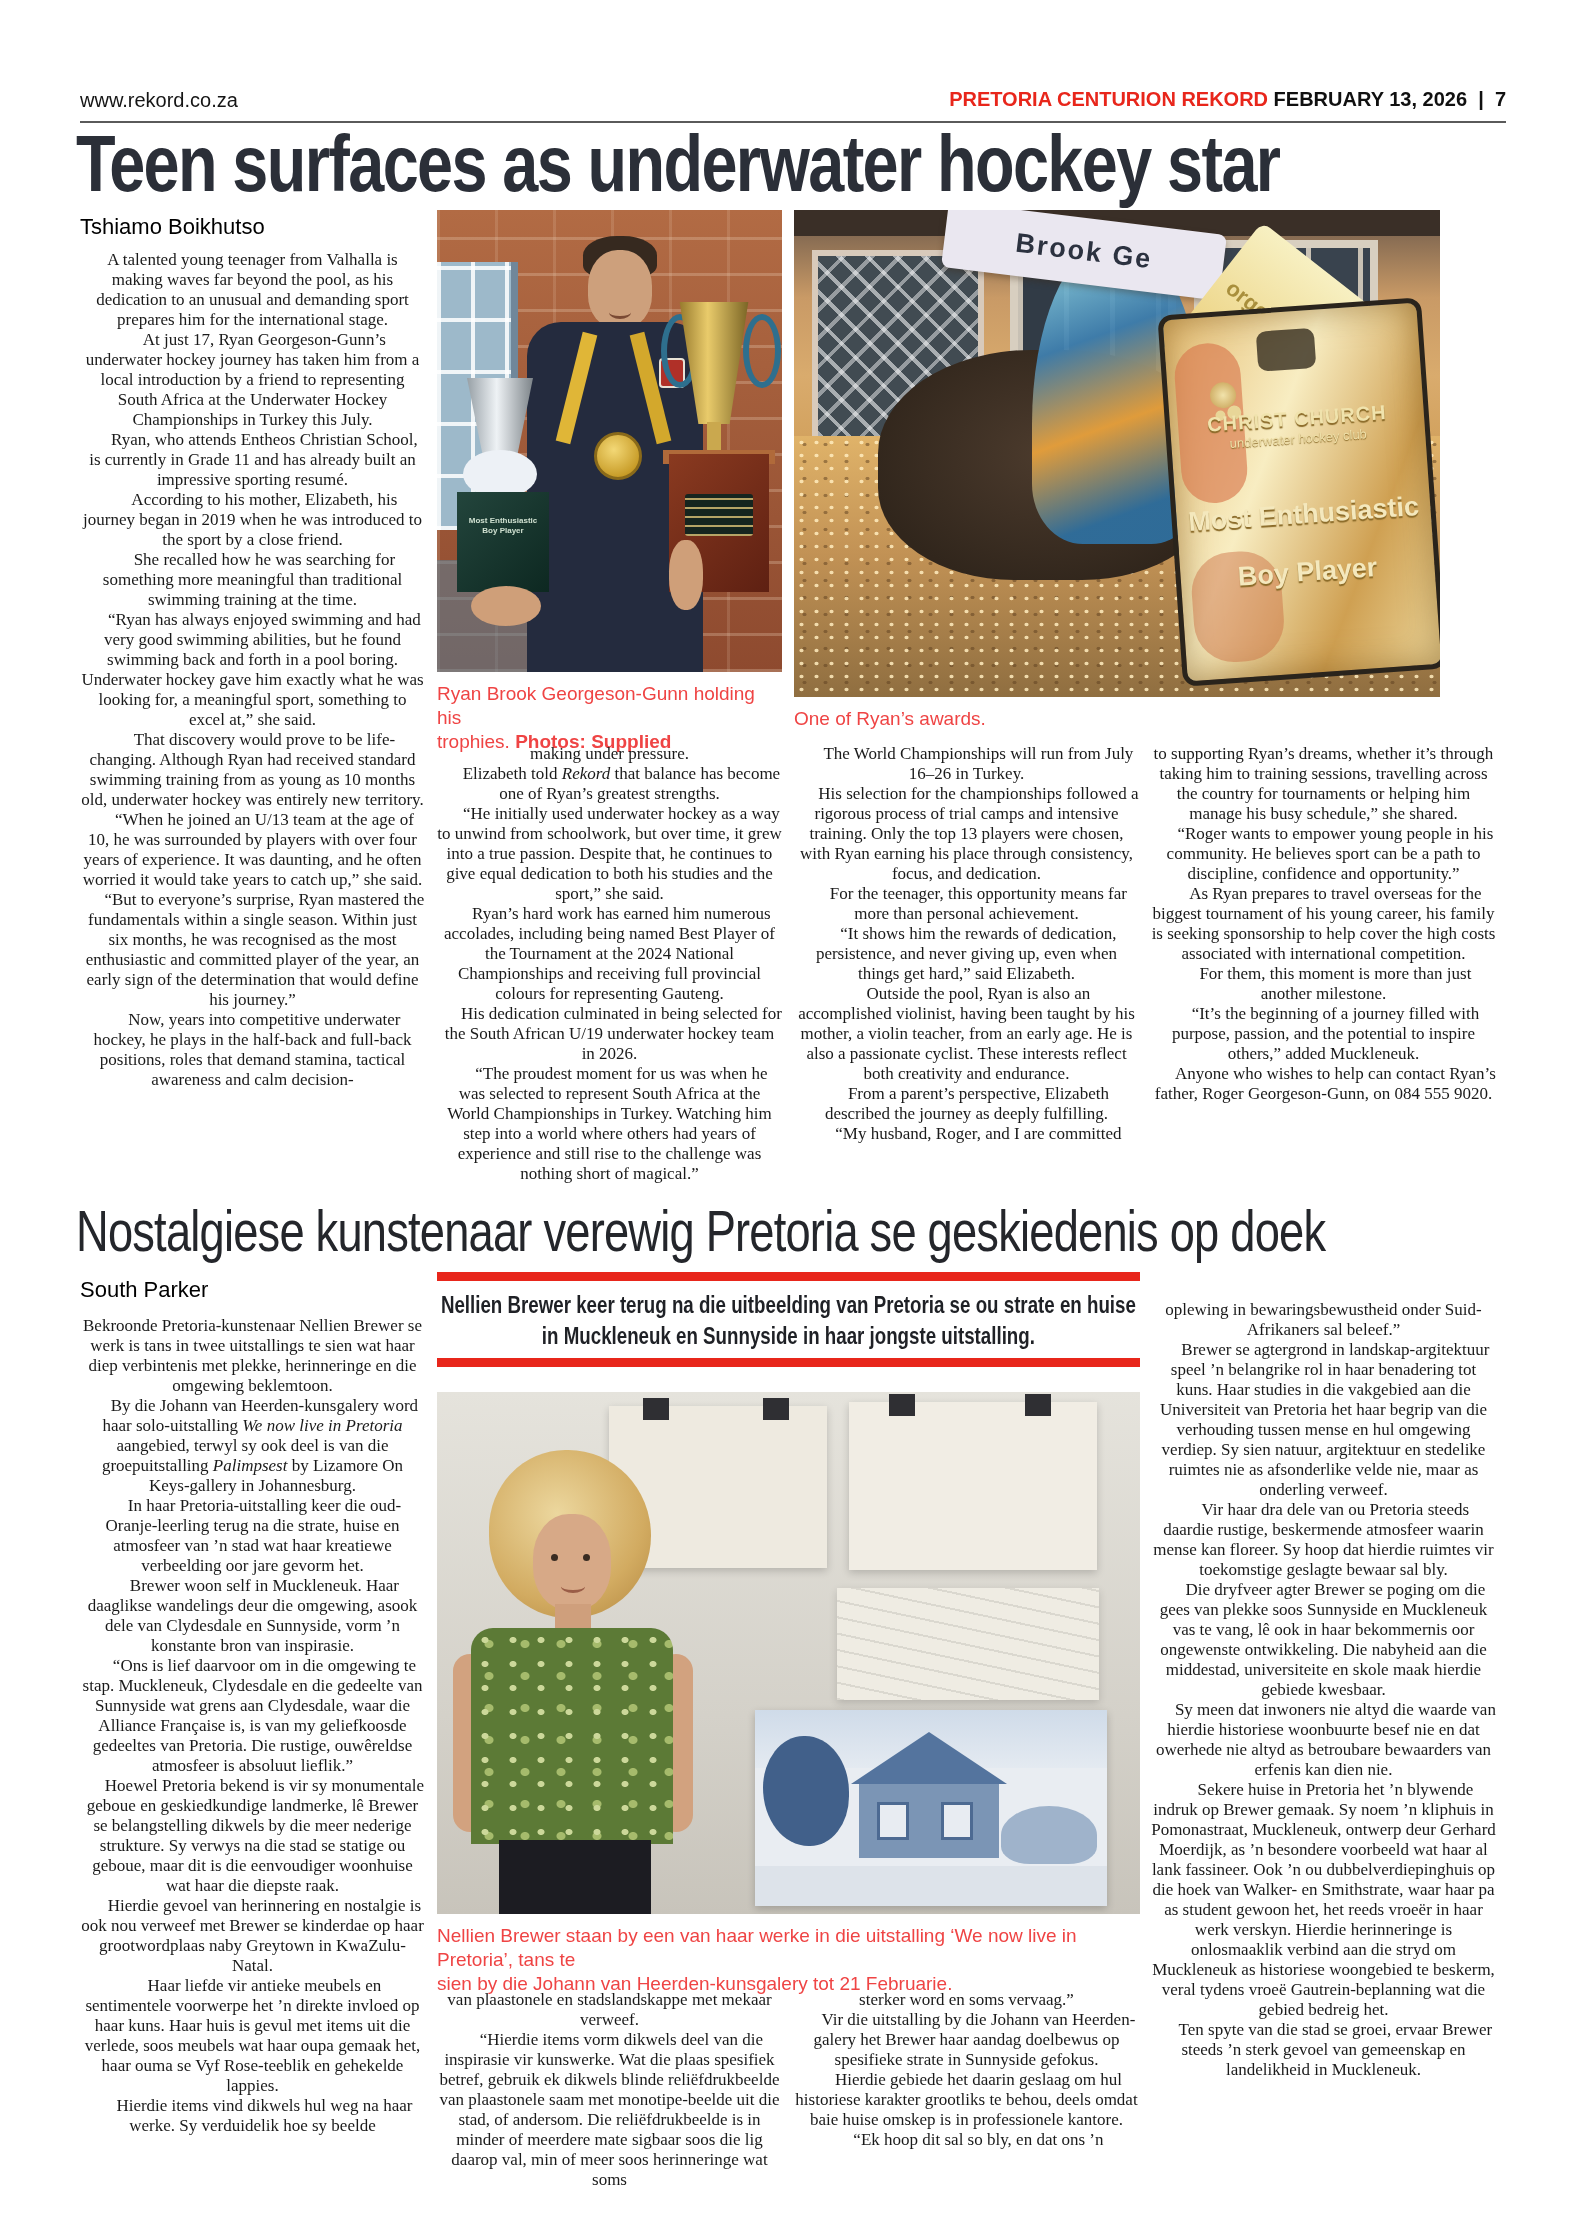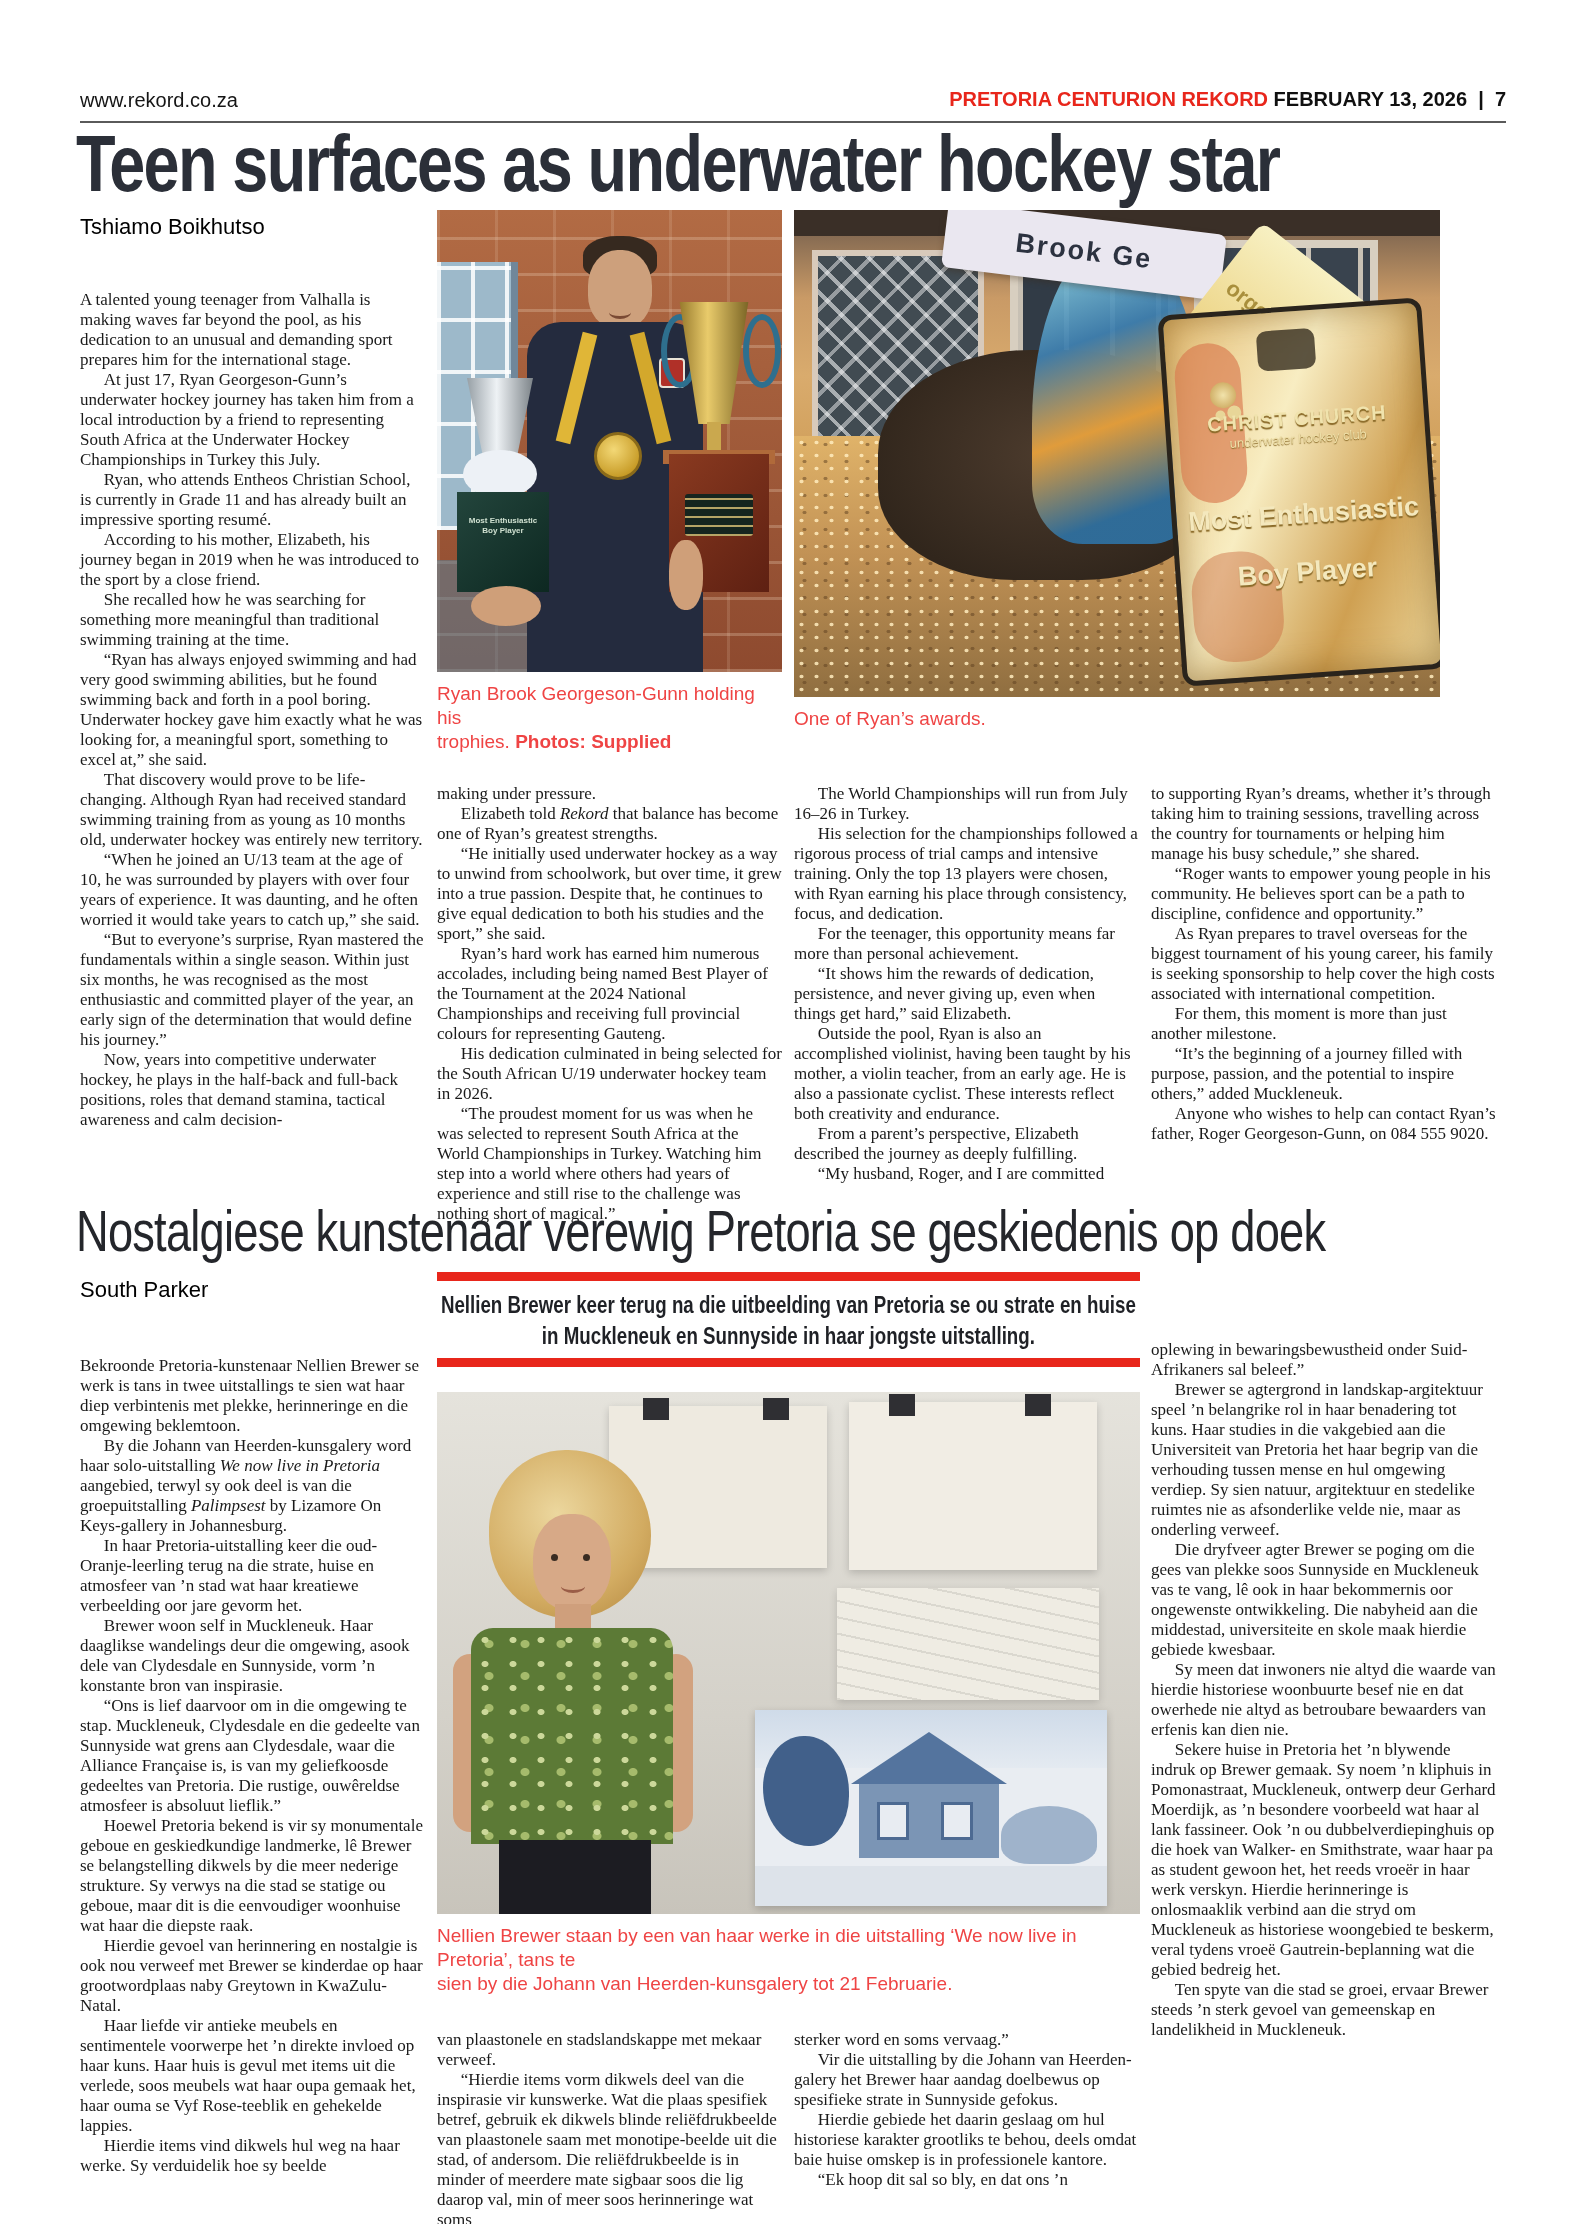--- a/index.html
+++ b/index.html
@@ -14,21 +14,21 @@
   .site-url{position:absolute;left:80px;top:88px;font:20px/24px "Liberation Sans",sans-serif;color:#151515;}
   .masthead{position:absolute;right:78px;top:87px;font:700 20px/24px "Liberation Sans",sans-serif;color:#101010;}
   .masthead .brand{color:var(--accent);}
   .head-rule{position:absolute;left:80px;right:78px;top:121px;border-top:2px solid #5a5a5a;}
   
   .a1-headline{position:absolute;left:76px;top:118px;margin:0;font:700 80px/92px "Liberation Sans",sans-serif;
                letter-spacing:-2px;color:var(--headline);white-space:nowrap;
                transform:scaleX(.81);transform-origin:left top;}
   .byline{position:absolute;font:400 22px/26px "Liberation Sans",sans-serif;color:#000;}
   .a1-byline{left:80px;top:214px;}
-  .bodycol{position:absolute;width:345px;font:17px/20px "Liberation Serif",serif;color:var(--bodytext);text-align:left;margin-top:40px;}
+  .bodycol{position:absolute;width:345px;font:17px/20px "Liberation Serif",serif;color:var(--bodytext);text-align:center;}
   .bodycol p{margin:0;text-indent:1.4em;}
   .bodycol p.noindent{text-indent:0;}
   .a1c1{left:80px;top:250px;}
   .a1c2{left:437px;top:744px;}
   .a1c3{left:794px;top:744px;}
   .a1c4{left:1151px;top:744px;}
   .caption{position:absolute;font:400 19px/24px "Liberation Sans",sans-serif;color:#ef4444;white-space:pre-line;}
   .cap1{left:437px;top:682px;width:345px;}
   .cap2{left:794px;top:707px;width:646px;}
   
@@ -339,19 +339,20 @@
     </div>
   <div class="bodycol a2c3">
       <p class="noindent">sterker word en soms vervaag.”</p>
       <p>Vir die uitstalling by die Johann van Heerden-galery het Brewer haar aandag doelbewus op spesifieke strate in Sunnyside gefokus.</p>
       <p>Hierdie gebiede het daarin geslaag om hul historiese karakter grootliks te behou, deels omdat baie huise omskep is in professionele kantore.</p>
       <p>“Ek hoop dit sal so bly, en dat ons ’n</p>
     </div>
   <div class="bodycol a2c4">
       <p class="noindent">oplewing in bewaringsbewustheid onder Suid-Afrikaners sal beleef.”</p>
       <p>Brewer se agtergrond in landskap-argitektuur speel ’n belangrike rol in haar benadering tot kuns. Haar studies in die vakgebied aan die Universiteit van Pretoria het haar begrip van die verhouding tussen mense en hul omgewing verdiep. Sy sien natuur, argitektuur en stedelike ruimtes nie as afsonderlike velde nie, maar as onderling verweef.</p>
+      <p>Vir haar dra dele van ou Pretoria steeds daardie rustige, beskermende atmosfeer waarin mense kan floreer. Sy hoop dat hierdie ruimtes vir toekomstige geslagte bewaar sal bly.</p>
       <p>Die dryfveer agter Brewer se poging om die gees van plekke soos Sunnyside en Muckleneuk vas te vang, lê ook in haar bekommernis oor ongewenste ontwikkeling. Die nabyheid aan die middestad, universiteite en skole maak hierdie gebiede kwesbaar.</p>
       <p>Sy meen dat inwoners nie altyd die waarde van hierdie historiese woonbuurte besef nie en dat owerhede nie altyd as betroubare bewaarders van erfenis kan dien nie.</p>
       <p>Sekere huise in Pretoria het ’n blywende indruk op Brewer gemaak. Sy noem ’n kliphuis in Pomonastraat, Muckleneuk, ontwerp deur Gerhard Moerdijk, as ’n besondere voorbeeld wat haar al lank fassineer. Ook ’n ou dubbelverdiepinghuis op die hoek van Walker- en Smithstrate, waar haar pa as student gewoon het, het reeds vroeër in haar werk verskyn. Hierdie herinneringe is onlosmaaklik verbind aan die stryd om Muckleneuk as historiese woongebied te beskerm, veral tydens vroeë Gautrein-beplanning wat die gebied bedreig het.</p>
       <p>Ten spyte van die stad se groei, ervaar Brewer steeds ’n sterk gevoel van gemeenskap en landelikheid in Muckleneuk.</p>
     </div>
 
 </div>
 
 </body></html>

